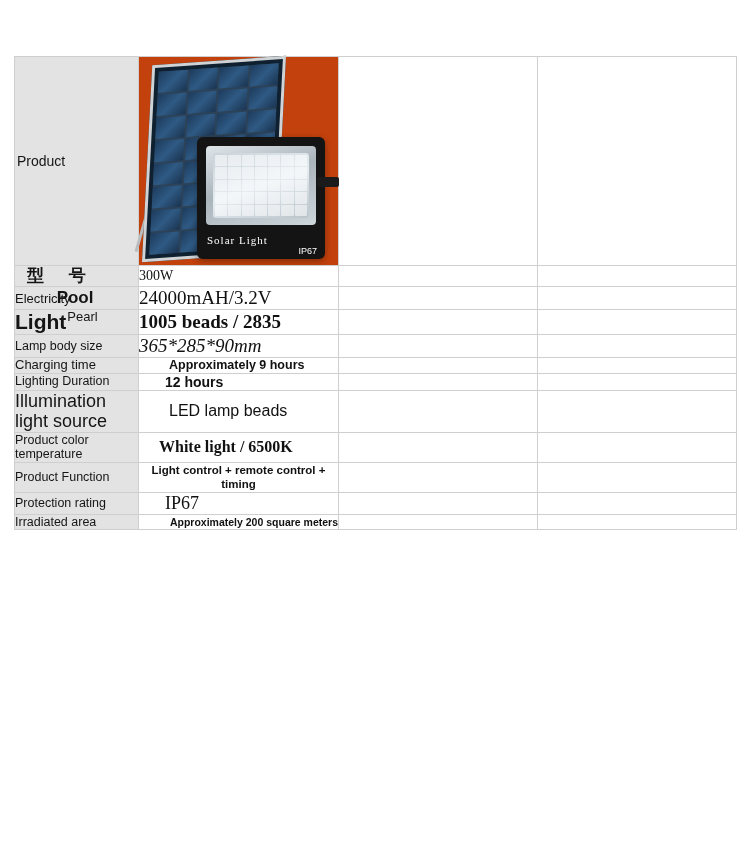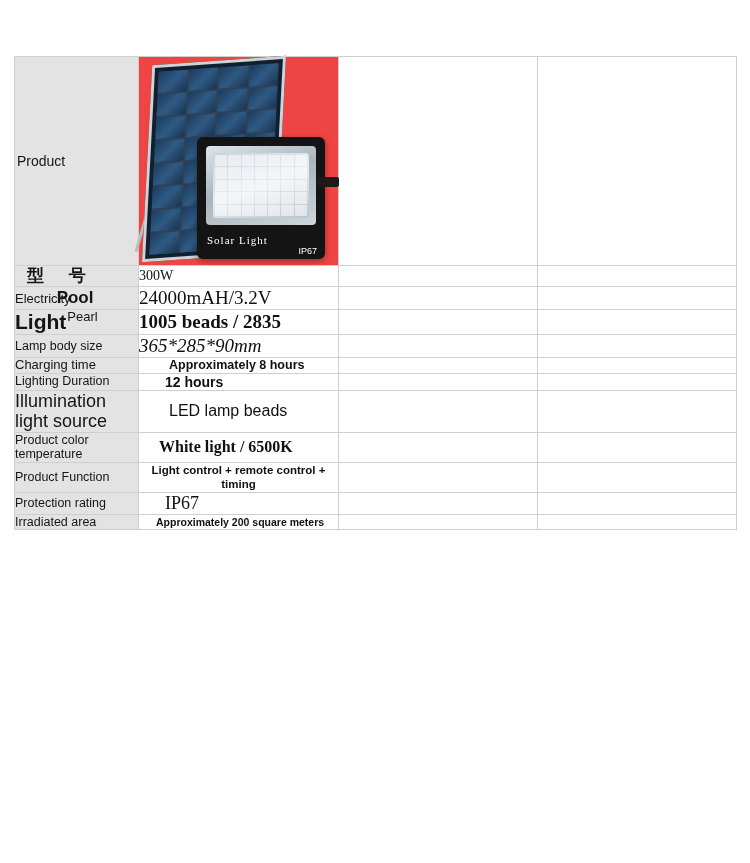--- a/index.html
+++ b/index.html
@@ -74,21 +74,21 @@
   .r-duration .value-cell{ font-size: 14px; font-weight: bold; font-family: "Liberation Sans", sans-serif; padding-left: 26px;}
   .r-source .label-cell  { font-size: 18px; }
   .r-source .value-cell  { font-size: 16px; font-family: "Liberation Sans", sans-serif; padding-left: 30px;}
   .r-temp .label-cell    { font-size: 12.5px; }
   .r-temp .value-cell    { font-size: 16px; font-weight: bold; font-family: Liberation Serif, serif; padding-left: 20px;}
   .r-function .label-cell{ font-size: 12.5px; }
   .r-function .value-cell{ font-size: 11.5px; font-weight: bold; font-family: "Liberation Sans", sans-serif; text-align: center; padding-left: 0; line-height: 1.25;}
   .r-ip .label-cell      { font-size: 12.5px; }
   .r-ip .value-cell      { font-size: 18px; padding-left: 26px; }
   .r-area .label-cell    { font-size: 12.5px; }
-  .r-area .value-cell    { font-size: 10.5px; font-weight: bold; font-family: "Liberation Sans", sans-serif; text-align: left; padding-left: 17px;}
+  .r-area .value-cell    { font-size: 10.5px; font-weight: bold; font-family: "Liberation Sans", sans-serif; text-align: right; padding-left: 17px;}
 
   
   .dual {
     position: relative;
     height: 100%;
     display: block;
   }
   .dual .a {
     display: inline-block;
   }
@@ -96,21 +96,21 @@
     display: inline-block;
   }
   .r-battery .label-cell { font-size: 13px; white-space: nowrap; }
   .r-battery .label-cell .b { font-size: 17px; font-weight: bold; margin-left: -14px; }
   .r-pearl .label-cell { font-size: 13px; white-space: nowrap; }
   .r-pearl .label-cell .a { font-size: 21px; font-weight: bold; }
   .r-pearl .label-cell .b { font-size: 13px; vertical-align: top; margin-left: 1px; }
 
   
   .photo-cell {
-    background: #ef4444;
+    background: #c2410c;
     position: relative;
     height: 208px;
   }
 
   .photo {
     position: absolute;
     left: 0;
     top: 0;
     width: 200px;
     height: 208px;
@@ -350,21 +350,21 @@
 
       <tr class="r-size">
         <td class="label-cell">Lamp body size</td>
         <td class="value-cell">365*285*90mm</td>
         <td class="blank-cell"></td>
         <td class="blank-cell"></td>
       </tr>
 
       <tr class="r-charge">
         <td class="label-cell">Charging time</td>
-        <td class="value-cell">Approximately 8 hours</td>
+        <td class="value-cell">Approximately 9 hours</td>
         <td class="blank-cell"></td>
         <td class="blank-cell"></td>
       </tr>
 
       <tr class="r-duration">
         <td class="label-cell">Lighting Duration</td>
         <td class="value-cell">12 hours</td>
         <td class="blank-cell"></td>
         <td class="blank-cell"></td>
       </tr>

